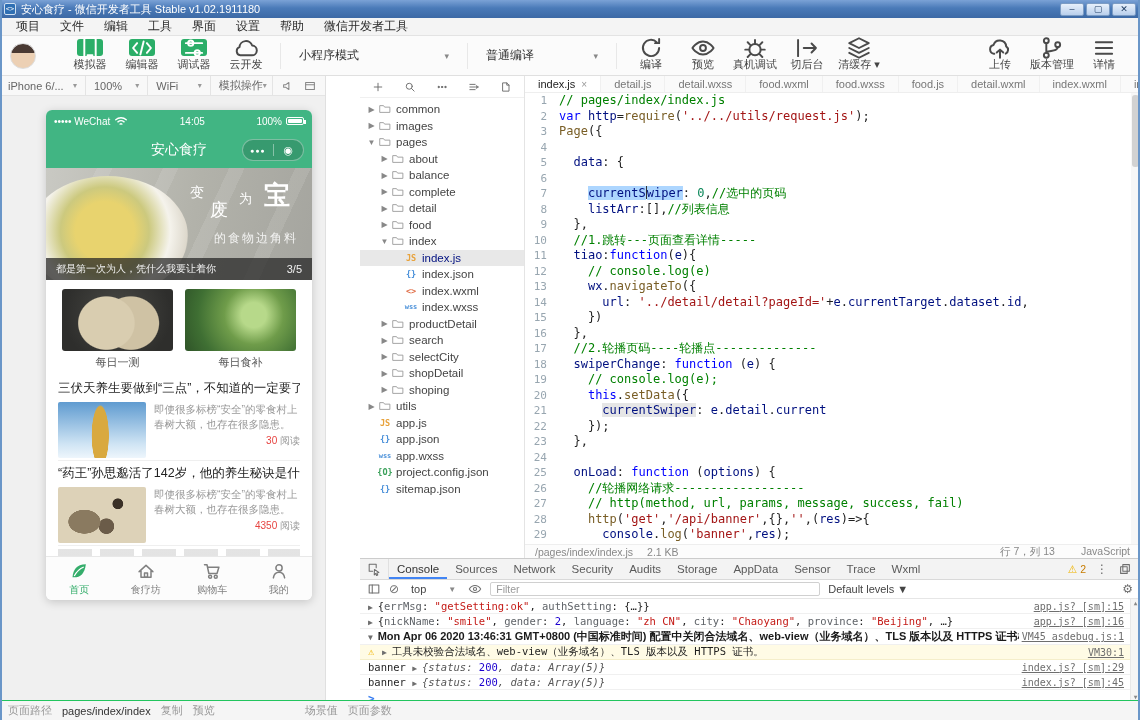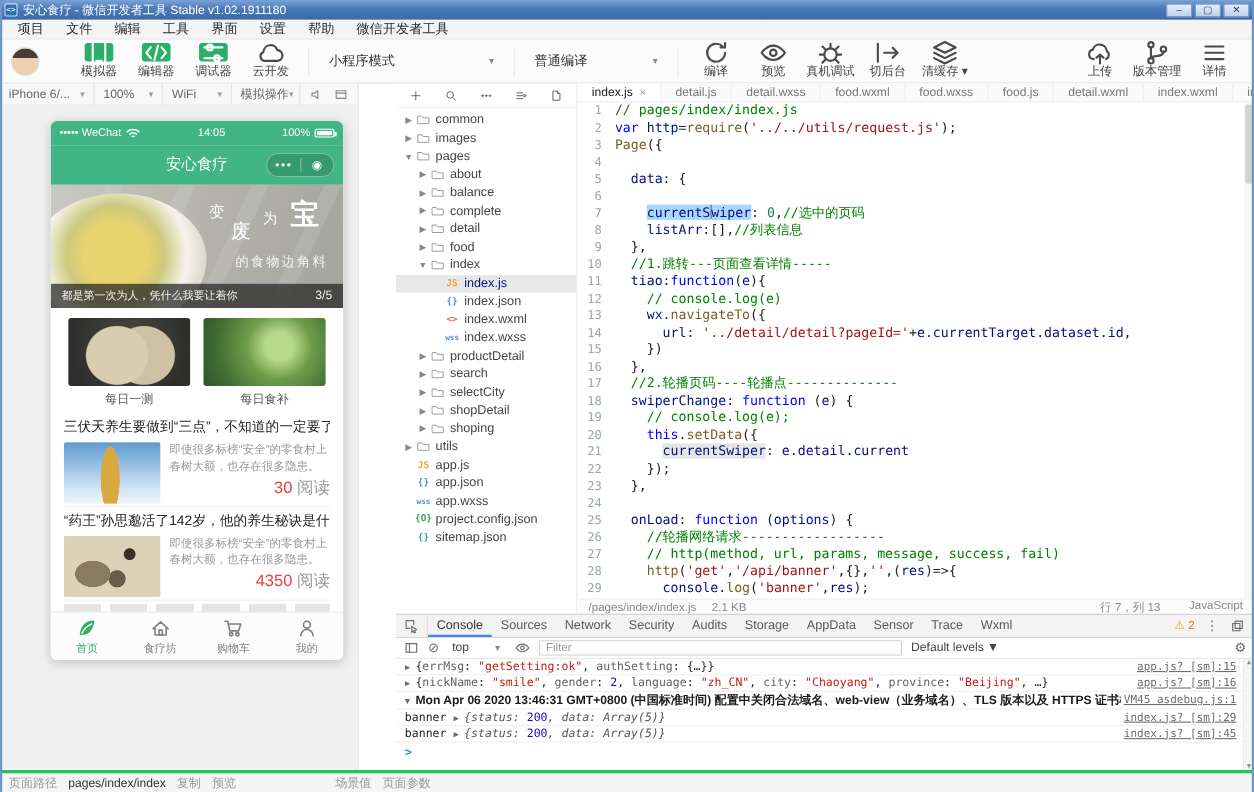--- a/index.html
+++ b/index.html
@@ -68,21 +68,21 @@
   .img-green { background:radial-gradient(circle at 62% 42%, #b7d98a 0 16%, #6f9c4a 38%, #3f6f33 72%, #2f5428); }
   .p-card .clbl { text-align:center; font-size:11px; color:#555; margin-top:4px; }
   .p-arts { flex:1; overflow:hidden; padding:2px 12px 0; }
   .p-art { padding:4px 0 2px; border-bottom:1px solid #efefef; cursor:pointer; }
   .p-art .t { font-size:12.5px; color:#222; white-space:nowrap; overflow:hidden; margin-bottom:5px; }
   .p-art .row { display:flex; gap:8px; }
   .p-art .thumb { width:88px; height:56px; border-radius:2px; flex:none; }
   .thumb-sky { background:radial-gradient(ellipse 10% 55% at 48% 60%, #d9a93f 94%, transparent), linear-gradient(#5f9bd0, #cfe4f4 75%, #eef6fc); }
   .thumb-paint { background:radial-gradient(circle at 68% 30%, #3a3026 0 7%, transparent 8%), radial-gradient(ellipse 30% 35% at 30% 62%, #8a7a60 0 60%, transparent 62%), radial-gradient(circle at 55% 70%, #6b5c49 0 12%, transparent 13%), #ddd2b8; }
   .p-art .desc { flex:1; font-size:10.5px; color:#999; line-height:15px; }
-  .p-art .cnt { text-align:right; font-size:15px; color:#999; margin-top:2px; }
+  .p-art .cnt { text-align:right; font-size:10px; color:#999; margin-top:2px; }
   .p-art .cnt b { color:#e64340; font-weight:normal; }
   .p-art3 { height:10px; overflow:hidden; background:repeating-linear-gradient(90deg,#d8d8d8 0 34px, transparent 34px 42px); opacity:.7; margin-top:3px; }
   .p-tabbar { height:44px; border-top:1px solid #e8e8e8; background:#fcfcfc; display:flex; }
   .p-tab { flex:1; display:flex; flex-direction:column; align-items:center; justify-content:center; gap:2px; font-size:10px; color:#808080; cursor:pointer; }
   .p-tab svg { width:20px; height:20px; }
   .p-tab.on { color:#35ad6b; }
 
   
   .workspace { display:flex; height:482px; }
   .filetree { width:165px; border-right:1px solid #e4e4e4; background:#fff; display:flex; flex-direction:column; }
@@ -140,21 +140,21 @@
   .dt-row.warn { background:#fffbe5; border-color:#f5eeca; color:#5c3c00; }
   .dt-row .grow { flex:1; white-space:nowrap; overflow:hidden; }
   .dt-row .lnk { color:#6e6e6e; text-decoration:underline; font-size:10px; white-space:nowrap; cursor:pointer; }
   .cr { color:#6e6e6e; font-size:8px; } .pv-key { color:#5f6368; } .pv-str { color:#c41a16; } .pv-num { color:#1c00cf; }
   .pv-it { font-style:italic; color:#565656; } .bold { font-weight:bold; color:#1a1a1a; font-family:"Liberation Sans","DejaVu Sans",sans-serif; font-size:11px; }
   .warn-ic { color:#f0b400; font-size:10px; margin-right:2px; }
   .prompt { color:#367cf1; font-weight:bold; padding:2px 0 0 8px; font-size:11px; }
   .dt-scroll { position:absolute; right:0; top:0; bottom:0; width:10px; background:#f5f5f5; border-left:1px solid #e8e8e8; display:flex; flex-direction:column; justify-content:space-between; align-items:center; color:#888; font-size:6px; }
 
   
-  .bottombar { height:20px; background:#f5f5f5; border-top:3px solid #22c55e; display:flex; align-items:center; font-size:11px; color:#999; padding:0 8px; gap:10px; }
+  .bottombar { height:20px; background:#f5f5f5; border-top:1px solid #22c55e; display:flex; align-items:center; font-size:11px; color:#999; padding:0 8px; gap:10px; }
   .bottombar .path { color:#333; }
   .bottombar .lk { cursor:pointer; }
   .bb-gap { width:70px; }
 </style>
 </head>
 <body>
 
 <div class="app">
 
   <div class="titlebar">
@@ -890,20 +890,24 @@
               <span class="lnk">app.js? [sm]:15</span>
             </div>
             <div class="dt-row">
               <span class="grow"><span class="cr">▶ </span><span class="pl">{</span><span class="pv-key">nickName</span><span class="pl">: </span><span class="pv-str">"smile"</span><span class="pl">, </span><span class="pv-key">gender</span><span class="pl">: </span><span class="pv-num">2</span><span class="pl">, </span><span class="pv-key">language</span><span class="pl">: </span><span class="pv-str">"zh_CN"</span><span class="pl">, </span><span class="pv-key">city</span><span class="pl">: </span><span class="pv-str">"Chaoyang"</span><span class="pl">, </span><span class="pv-key">province</span><span class="pl">: </span><span class="pv-str">"Beijing"</span><span class="pl">, …}</span></span>
               <span class="lnk">app.js? [sm]:16</span>
             </div>
             <div class="dt-row">
               <span class="grow"><span class="cr">▼ </span><span class="bold">Mon Apr 06 2020 13:46:31 GMT+0800 (中国标准时间) 配置中关闭合法域名、web-view（业务域名）、TLS 版本以及 HTTPS 证书检查</span></span>
               <span class="lnk">VM45 asdebug.js:1</span>
             </div>
+            <div class="dt-row warn">
+              <span class="grow"><span class="warn-ic">⚠ </span><span class="cr">▶ </span><span class="pl">工具未校验合法域名、web-view（业务域名）、TLS 版本以及 HTTPS 证书。</span></span>
+              <span class="lnk">VM30:1</span>
+            </div>
             <div class="dt-row">
               <span class="grow"><span class="pl">banner </span><span class="cr">▶ </span><span class="pv-it">{status: </span><span class="pv-num">200</span><span class="pv-it">, data: Array(5)}</span></span>
               <span class="lnk">index.js? [sm]:29</span>
             </div>
             <div class="dt-row">
               <span class="grow"><span class="pl">banner </span><span class="cr">▶ </span><span class="pv-it">{status: </span><span class="pv-num">200</span><span class="pv-it">, data: Array(5)}</span></span>
               <span class="lnk">index.js? [sm]:45</span>
             </div>
             <div class="prompt">&gt;</div>
             <div class="dt-scroll">

